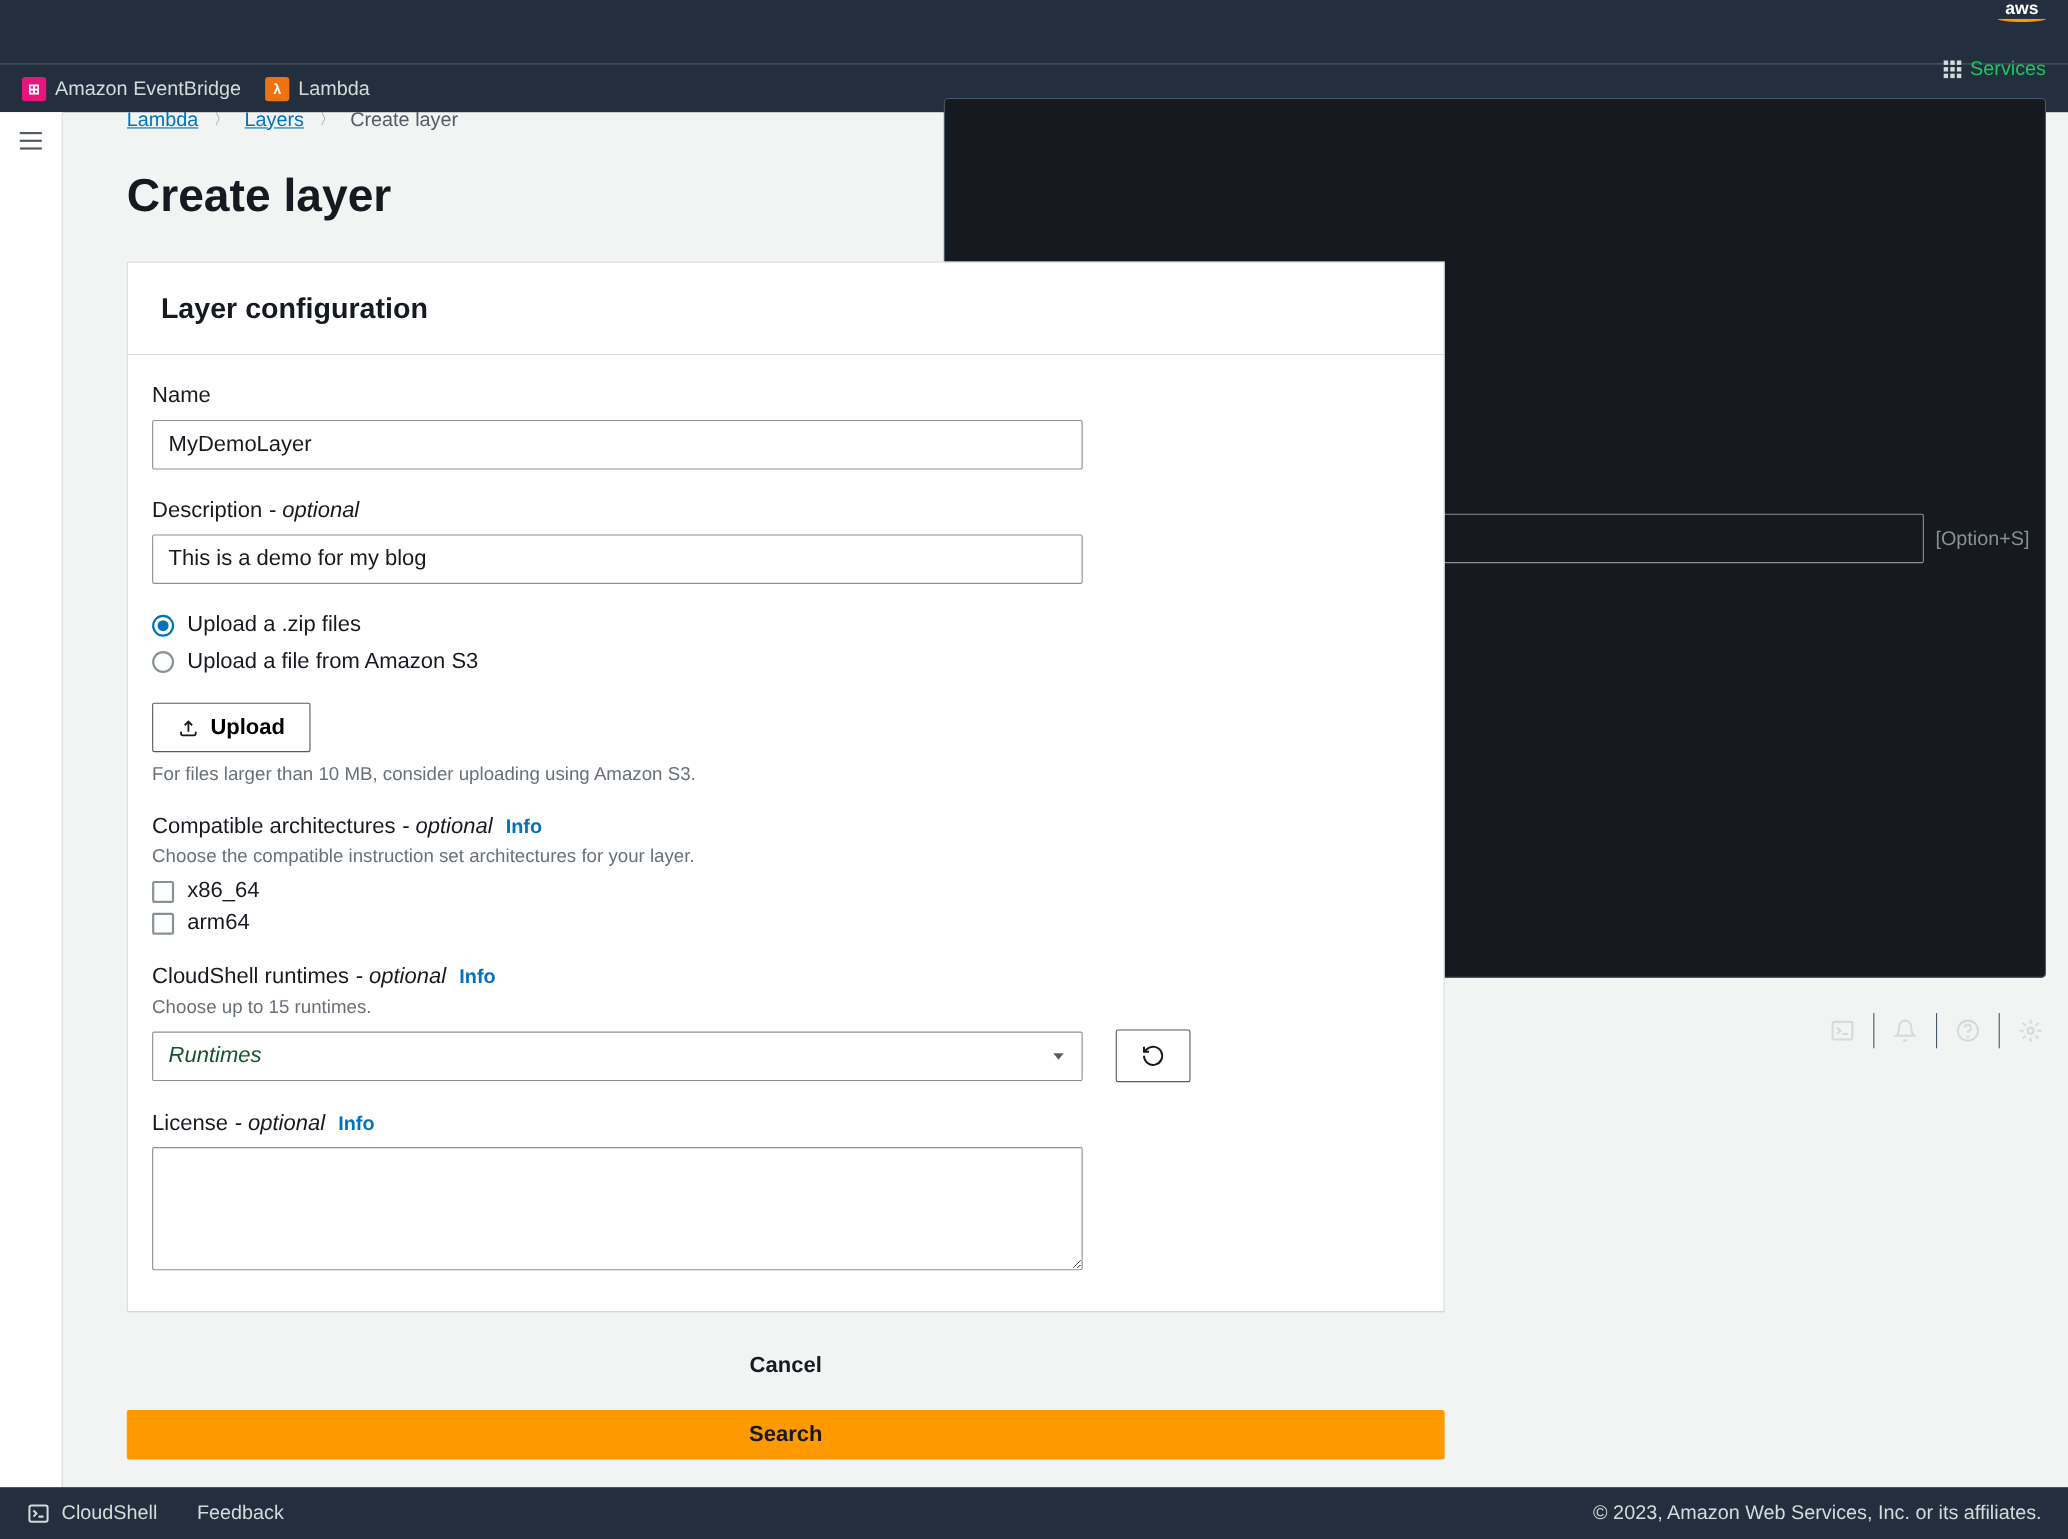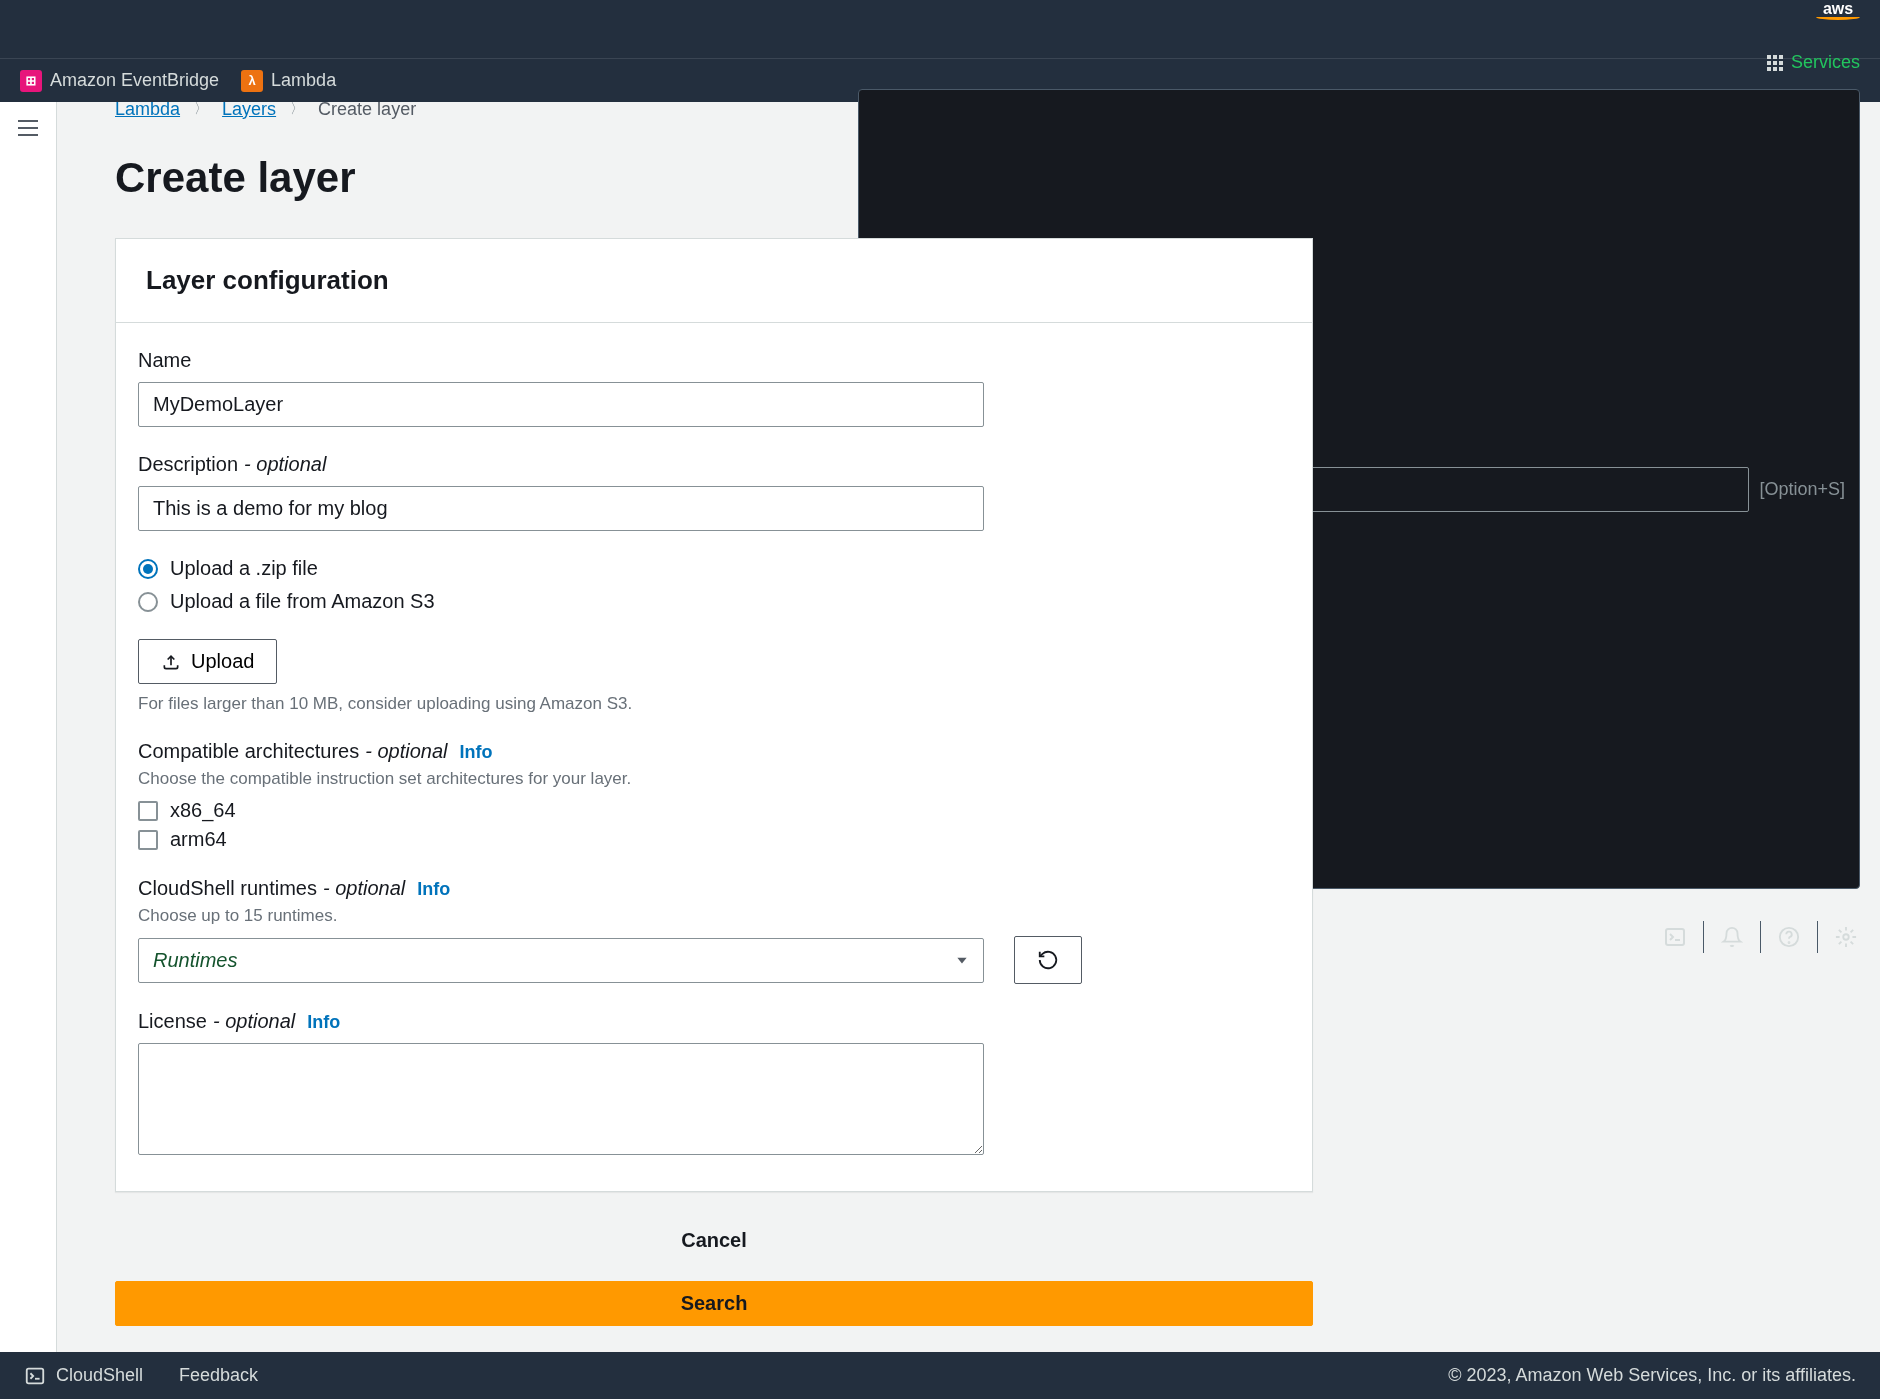--- a/index.html
+++ b/index.html
@@ -58,21 +58,21 @@
 
     .radio-group { display: flex; flex-direction: column; gap: 10px; }
     .radio-row { display: flex; align-items: center; gap: 12px; font-size: 20px; cursor: pointer; }
     .radio-outer { width: 20px; height: 20px; border-radius: 50%; border: 2px solid #879196; display: flex; align-items: center; justify-content: center; }
     .radio-outer.checked { border-color: #0073bb; }
     .radio-inner { width: 10px; height: 10px; border-radius: 50%; background: #0073bb; }
 
     .check-row { display: flex; align-items: center; gap: 12px; font-size: 20px; cursor: pointer; margin-bottom: 6px; }
     .checkbox { width: 20px; height: 20px; border: 2px solid #879196; border-radius: 2px; }
 
-    .upload-btn { border: 1px solid #545b64; background: #fff; padding: 10px 22px; font-size: 20px; font-weight: 400; display: inline-flex; align-items: center; gap: 10px; cursor: pointer; border-radius: 2px; }
+    .upload-btn { border: 1px solid #545b64; background: #fff; padding: 10px 22px; font-size: 20px; font-weight: 700; display: inline-flex; align-items: center; gap: 10px; cursor: pointer; border-radius: 2px; }
 
     .select-row { display: flex; gap: 30px; align-items: center; }
     .select-box { width: 846px; border: 1px solid #879196; border-radius: 2px; padding: 10px 14px; font-size: 20px; display: flex; justify-content: space-between; align-items: center; cursor: pointer; }
     .select-box .ph { font-style: italic; color: #14532d; }
     .refresh-btn { width: 68px; height: 48px; border: 1px solid #545b64; border-radius: 2px; display: flex; align-items: center; justify-content: center; cursor: pointer; background: #fff; }
 
     .actions { display: flex; justify-content: flex-end; gap: 18px; margin-top: 26px; width: 1198px; flex-direction: column; }
     .btn { padding: 10px 28px; font-size: 20px; font-weight: 700; border-radius: 2px; cursor: pointer; border: 1px solid transparent; }
     .btn-cancel { background: transparent; color: #16191f; }
     .btn-create { background: #ff9900; color: #16191f; border-color: #ff9900; }
@@ -200,21 +200,21 @@
           </div>
           <input type="text" value="This is a demo for my blog" style="">
         </div>
 
         <div class="field">
           <div class="radio-group">
             <label class="radio-row">
               <span class="radio-outer checked">
                   <span class="radio-inner"></span>
                 </span>
-              <span>Upload a .zip file</span>
+              <span>Upload a .zip files</span>
             </label>
             <label class="radio-row">
               <span class="radio-outer"></span>
               <span>Upload a file from Amazon S3</span>
             </label>
           </div>
         </div>
 
         <div class="field">
           <button class="upload-btn">

